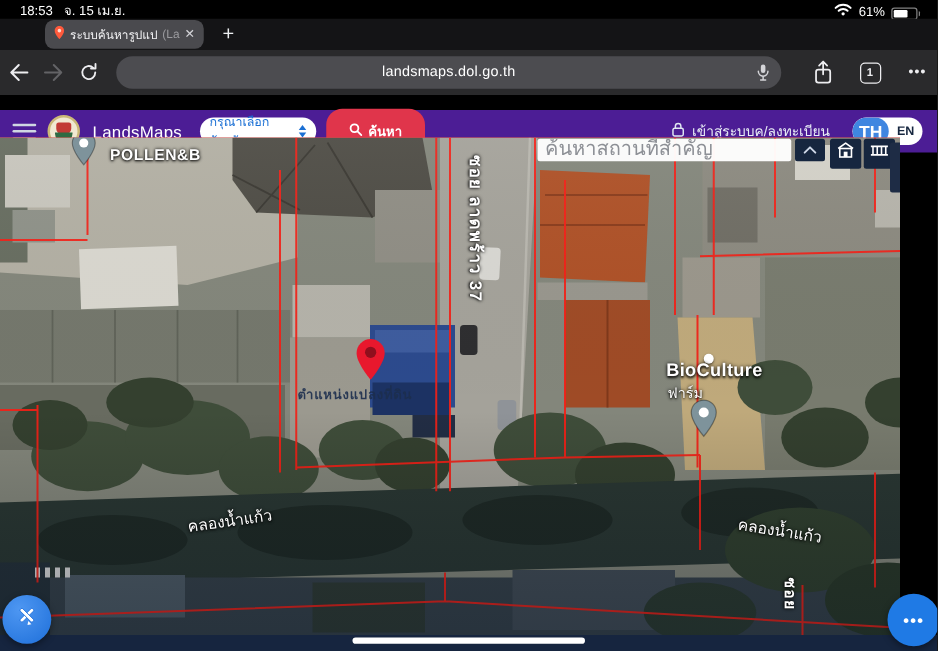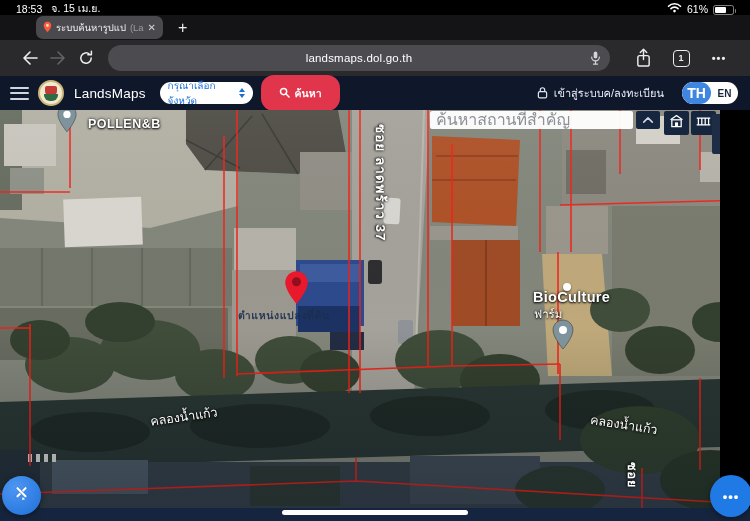--- a/index.html
+++ b/index.html
@@ -17,32 +17,32 @@
 
   
   .tab-bar{position:absolute;top:15px;left:0;right:0;height:25px;background:#141416;display:flex;align-items:center;padding-left:36px}
   .tab{height:23px;width:127px;background:#4a4a4e;border-radius:7px;display:flex;align-items:center;padding:0 7px;gap:4px}
   .tab-title{font-size:9.5px;color:#f3f3f5;white-space:nowrap;overflow:hidden}
   .tab-dim{font-size:9.5px;color:#9b9b9f;white-space:nowrap}
   .tab-close{color:#d4d4d8;font-size:10px;margin-left:auto;line-height:1}
   .new-tab{color:#eceff1;font-size:16px;font-weight:300;margin-left:15px;line-height:1}
 
   
-  .url-bar{position:absolute;top:40px;left:0;right:0;height:36px;background:#2a2a2c;display:flex;align-items:center;padding:0 16px}
+  .url-bar{position:absolute;top:40px;left:0;right:0;height:36px;background:#2a2a2c;display:flex;align-items:center;padding:0 1px}
   .nav-btn{width:28px;display:flex;align-items:center;justify-content:center;color:#ededf0;font-size:15px}
   .nav-btn.disabled{color:#636366}
   .url-pill{flex:1;height:26px;margin:0 10px 0 8px;background:#4c4c50;border-radius:13px;position:relative;display:flex;align-items:center;justify-content:center}
   .url-text{color:#fff;font-size:11.5px;letter-spacing:.2px}
   .mic{position:absolute;right:9px;top:5px}
   .chrome-ic{width:30px;display:flex;align-items:center;justify-content:center;margin-left:8px}
   .tabs-box{width:17px;height:17px;border:1.4px solid #ededf0;border-radius:4px;color:#ededf0;font-size:9px;display:flex;align-items:center;justify-content:center;font-weight:700}
   .dots{color:#ededf0;font-size:11px;letter-spacing:1px;font-weight:700}
 
   
-  .app-header{position:absolute;top:76px;left:0;right:0;height:34px;background:#0f172a;display:flex;align-items:center;padding:0 10px;gap:6px}
+  .app-header{position:absolute;top:88px;left:0;right:0;height:34px;background:#4c1d95;display:flex;align-items:center;padding:0 10px;gap:6px}
   .burger{width:19px;height:13px;display:flex;flex-direction:column;justify-content:space-between;margin-right:3px}
   .burger i{height:2px;background:#cfd6e2;border-radius:1px}
   .logo{width:26px;height:26px;border-radius:50%;background:#f1e9d2;border:2px solid #cbb878;position:relative;flex:none}
   .logo:before{content:"";position:absolute;left:5px;top:4px;width:12px;height:9px;background:#c23b35;border-radius:2px 2px 4px 4px}
   .logo:after{content:"";position:absolute;left:4px;bottom:3px;width:14px;height:7px;background:#2f6b43;border-radius:0 0 6px 6px}
   .brand{color:#fff;font-size:13.5px;margin:0 8px 0 4px;letter-spacing:.2px}
   .sel{height:22px;background:#fff;border-radius:12px;color:#1a6fd4;font-size:10px;display:flex;align-items:center;justify-content:flex-start;padding:0 8px;gap:4px}
   .sel-province{width:93px}
   .sel-district{width:101px}
   .updown{display:flex;flex-direction:column;gap:2px;flex:none}

